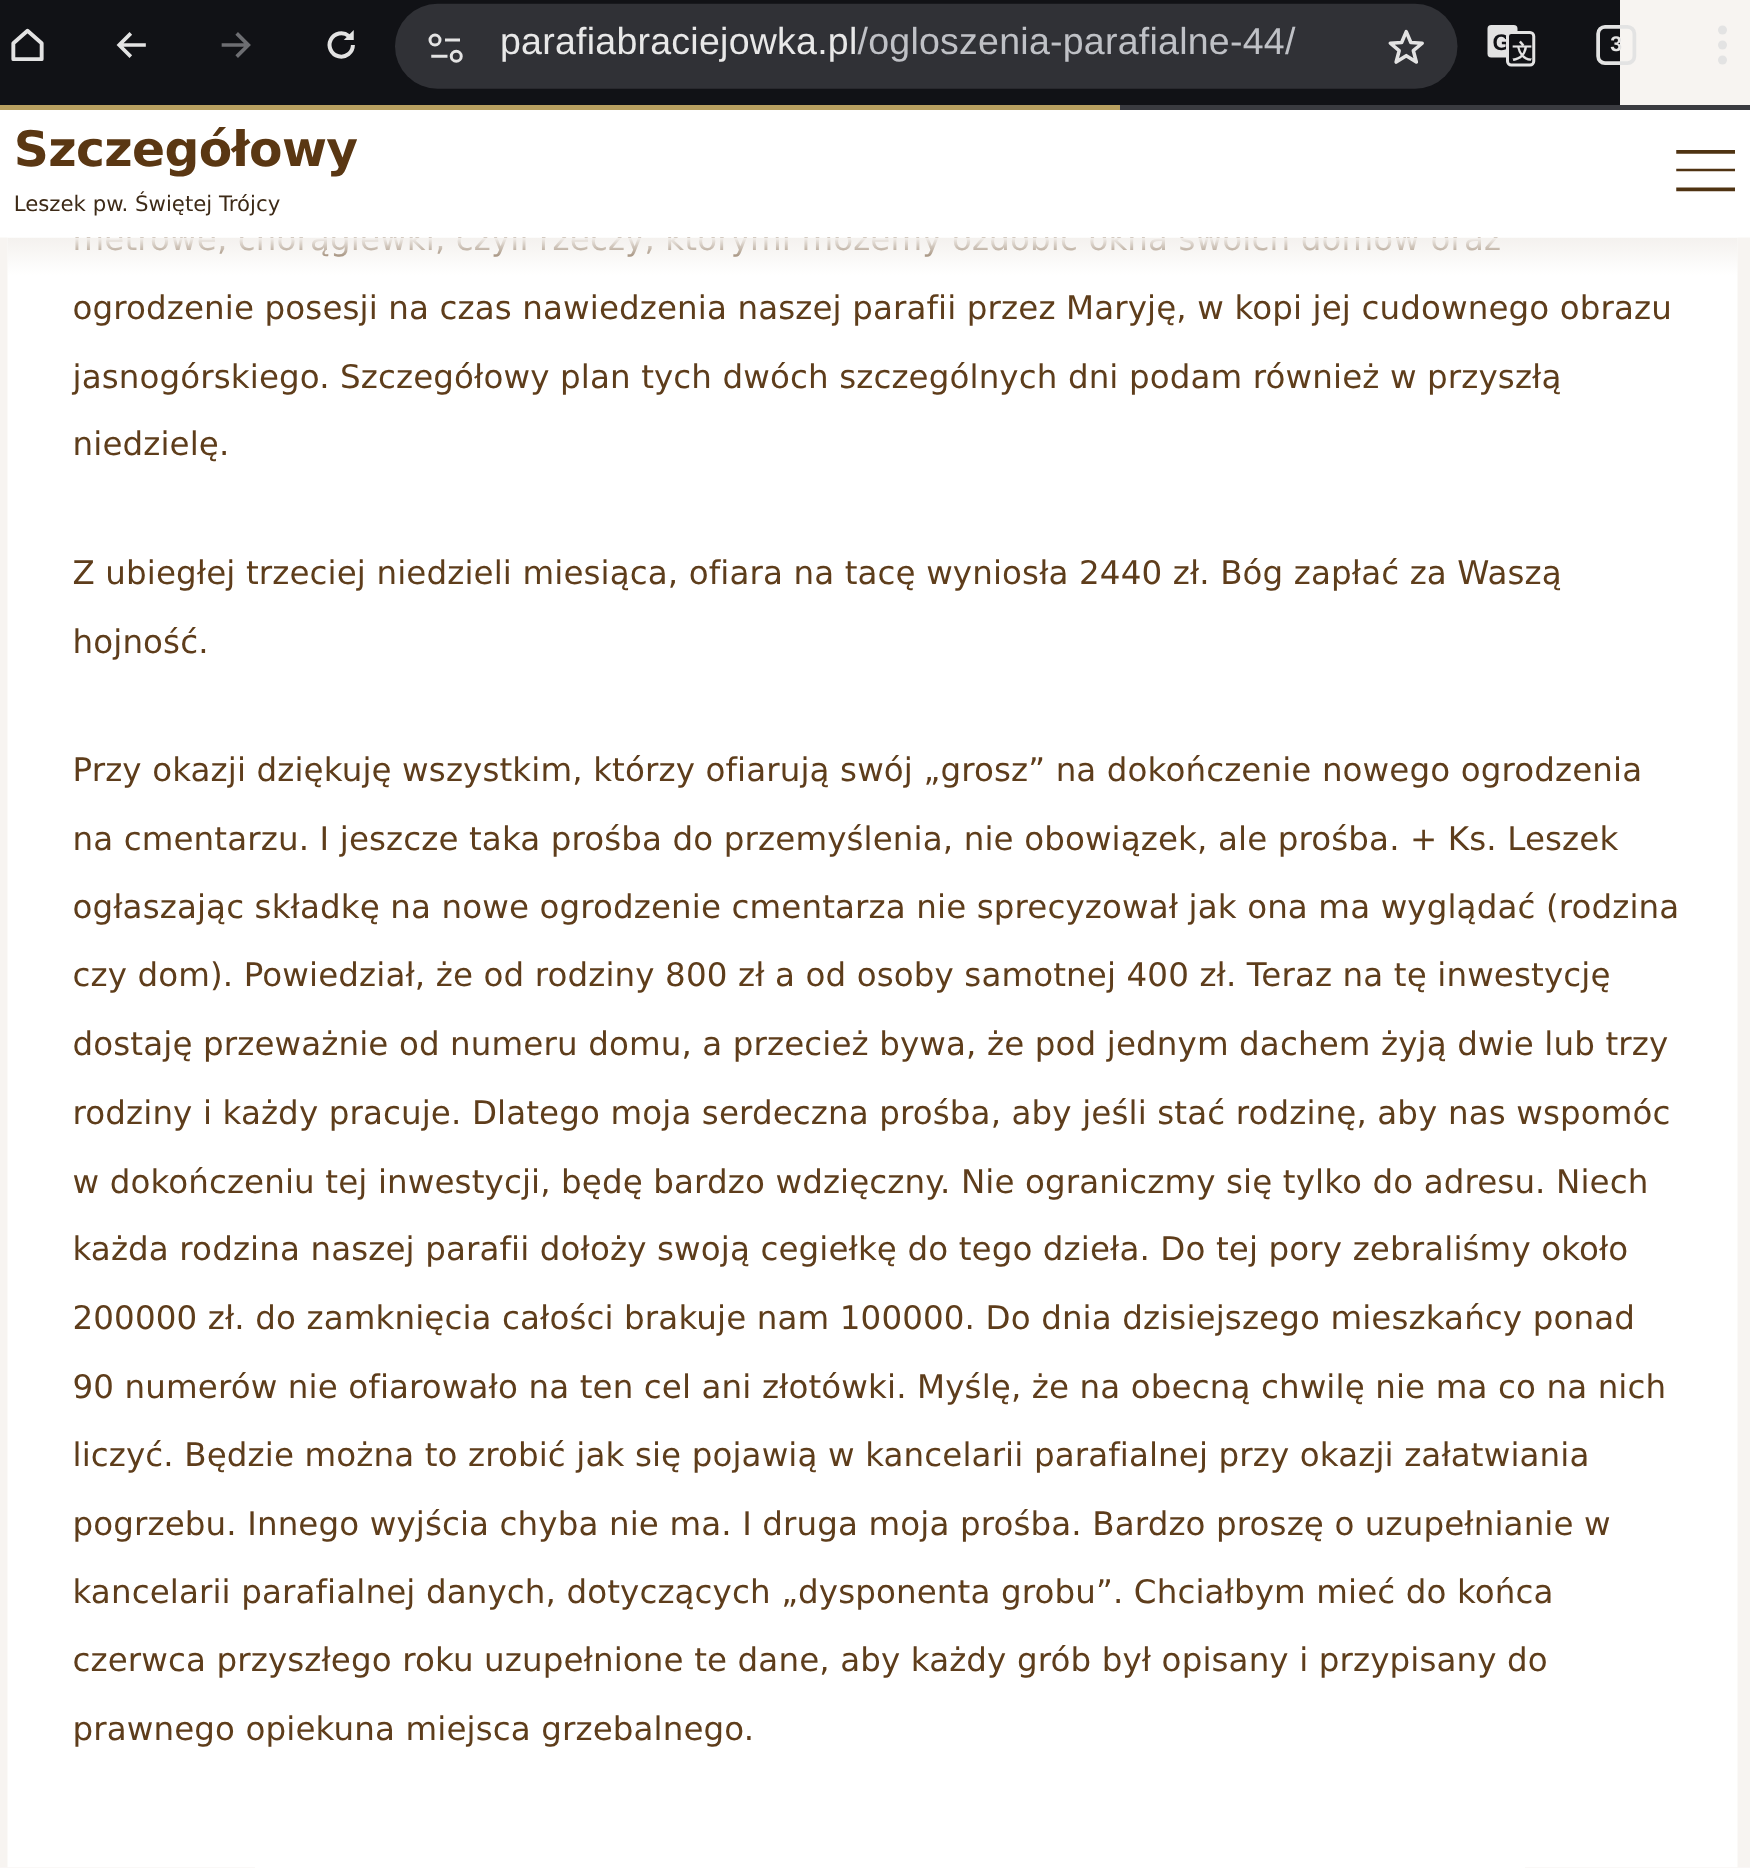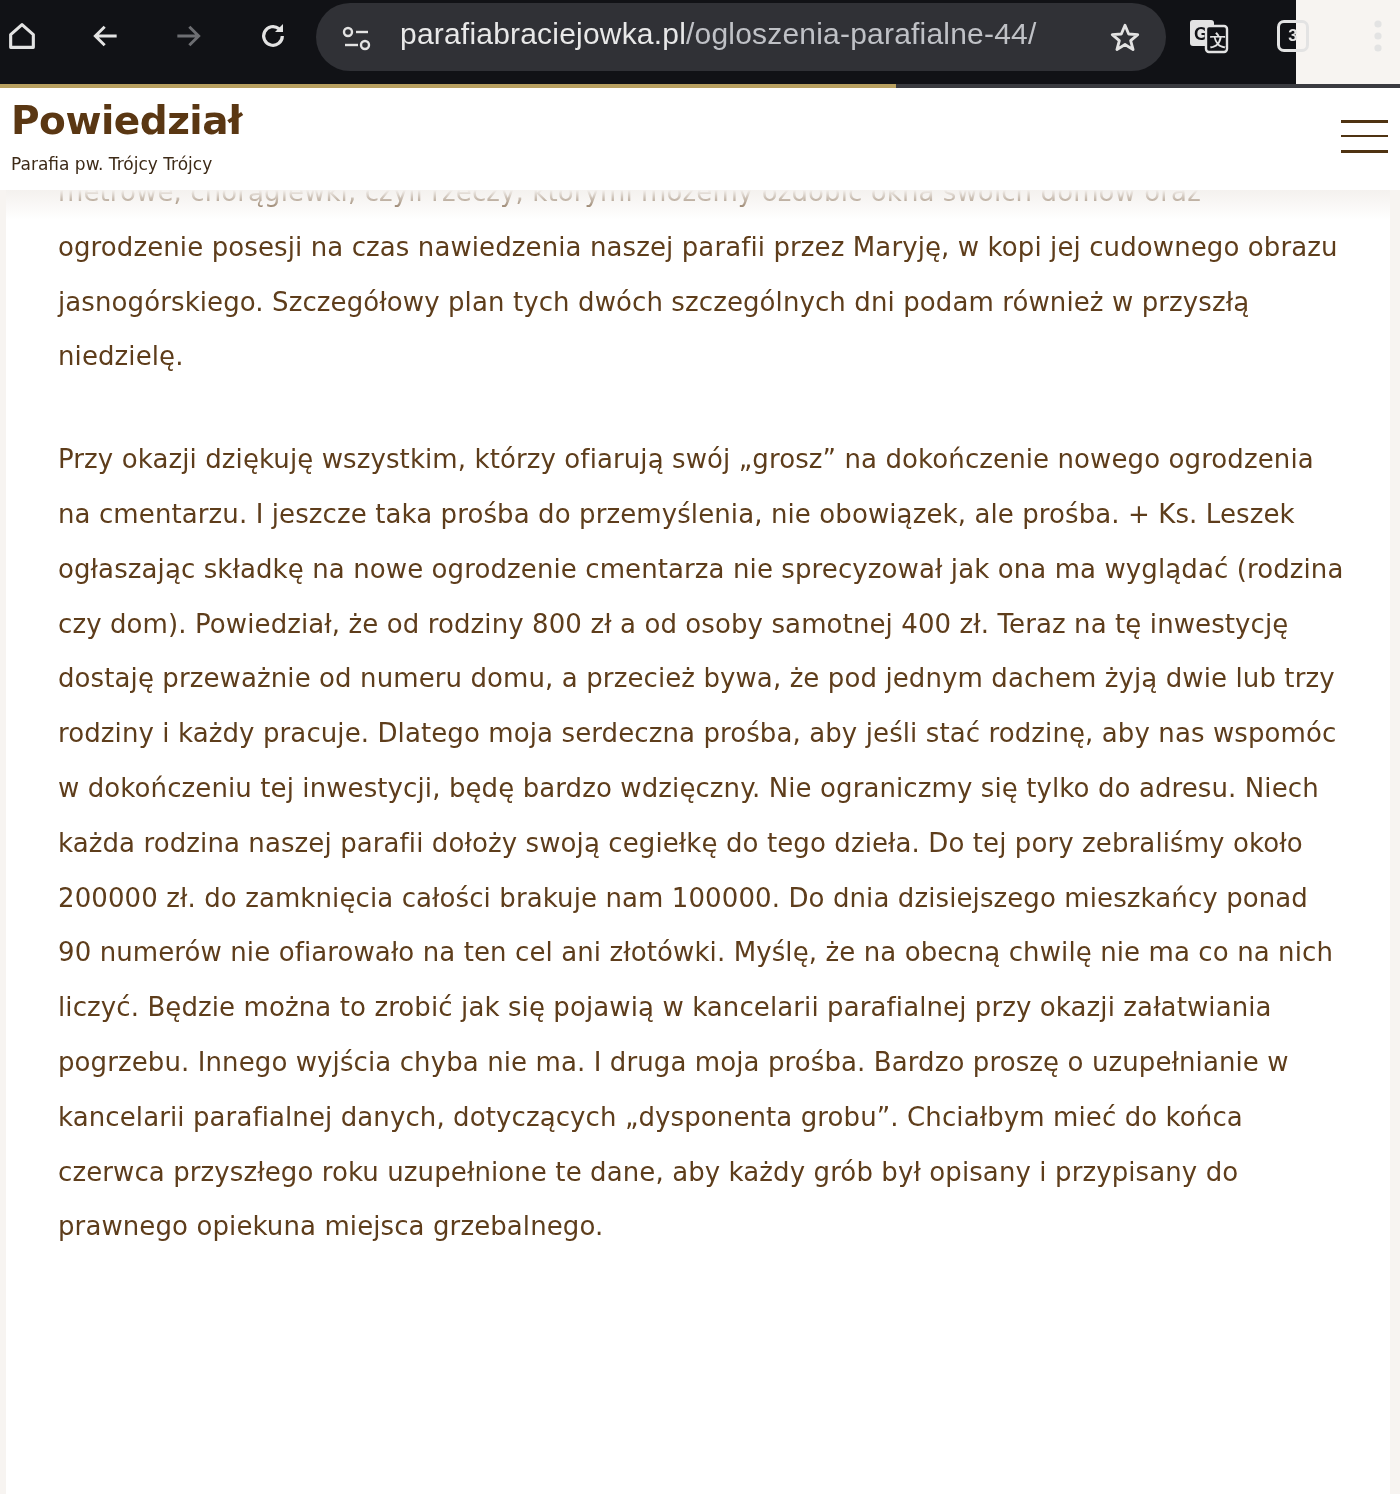--- a/index.html
+++ b/index.html
@@ -91,28 +91,29 @@
         <circle cx="6" cy="29" r="3.6" fill="#e3e3e3"></circle>
       </svg>
   </div>
 
   <div class="progress-track">
     <div class="progress-fill" id="progress-fill" style="width: 64%;"></div>
   </div>
 </div>
 
 <header class="site-header">
-  <div class="site-title">Powiedział</div>
-  <div class="site-tagline">Parafia pw. Trójcy Trójcy</div>
+  <div class="site-title">Szczegółowy</div>
+  <div class="site-tagline">Leszek pw. Świętej Trójcy</div>
   <div class="hamburger">
     <span></span>
     <span></span>
     <span></span>
   </div>
 </header>
 <div class="fade"></div>
 
 <main class="content">
   <div class="article">
     <p>metrowe, chorągiewki, czyli rzeczy, którymi możemy ozdobić okna swoich domów oraz ogrodzenie posesji na czas nawiedzenia naszej parafii przez Maryję, w kopi jej cudownego obrazu jasnogórskiego. Szczegółowy plan tych dwóch szczególnych dni podam również w przyszłą niedzielę.</p>
+    <p>Z ubiegłej trzeciej niedzieli miesiąca, ofiara na tacę wyniosła 2440 zł. Bóg zapłać za Waszą hojność.</p>
     <p>Przy okazji dziękuję wszystkim, którzy ofiarują swój „grosz” na dokończenie nowego ogrodzenia na cmentarzu. I jeszcze taka prośba do przemyślenia, nie obowiązek, ale prośba. + Ks. Leszek ogłaszając składkę na nowe ogrodzenie cmentarza nie sprecyzował jak ona ma wyglądać (rodzina czy dom). Powiedział, że od rodziny 800 zł a od osoby samotnej 400 zł. Teraz na tę inwestycję dostaję przeważnie od numeru domu, a przecież bywa, że pod jednym dachem żyją dwie lub trzy rodziny i każdy pracuje. Dlatego moja serdeczna prośba, aby jeśli stać rodzinę, aby nas wspomóc w dokończeniu tej inwestycji, będę bardzo wdzięczny. Nie ograniczmy się tylko do adresu. Niech każda rodzina naszej parafii dołoży swoją cegiełkę do tego dzieła. Do tej pory zebraliśmy około 200000 zł. do zamknięcia całości brakuje nam 100000. Do dnia dzisiejszego mieszkańcy ponad 90 numerów nie ofiarowało na ten cel ani złotówki. Myślę, że na obecną chwilę nie ma co na nich liczyć. Będzie można to zrobić jak się pojawią w kancelarii parafialnej przy okazji załatwiania pogrzebu. Innego wyjścia chyba nie ma. I druga moja prośba. Bardzo proszę o uzupełnianie w kancelarii parafialnej danych, dotyczących „dysponenta grobu”. Chciałbym mieć do końca czerwca przyszłego roku  uzupełnione te dane, aby każdy grób był opisany i przypisany do prawnego opiekuna miejsca grzebalnego.</p>
   </div>
 </main>
 
 </body></html>

